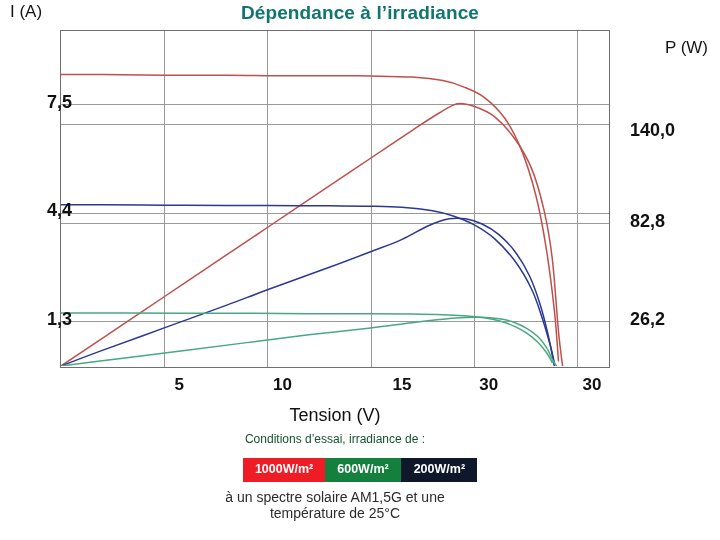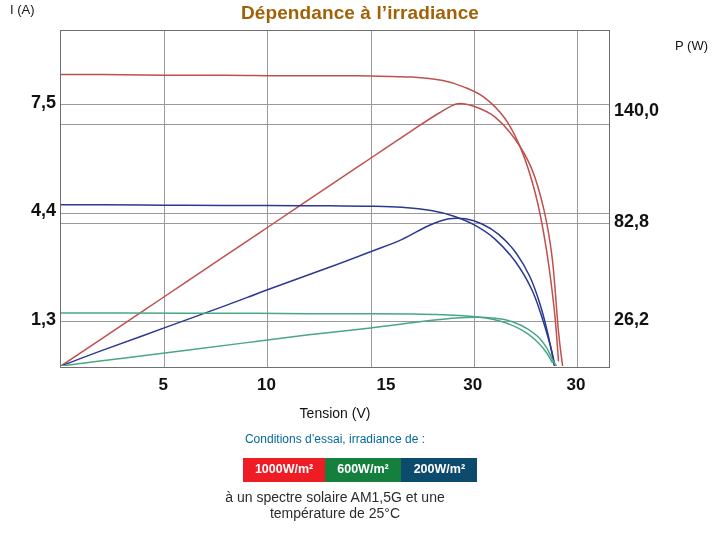--- a/index.html
+++ b/index.html
@@ -16,35 +16,35 @@
     position: relative;
   }
   #root {
     position: absolute;
     inset: 0;
   }
 
   
   .axis-caption {
     position: absolute;
-    font-size: 13px;
+    font-size: 17px;
     font-weight: 400;
     color: #151515;
     white-space: nowrap;
   }
   #y-left-caption  { left: 10px;  top: 2px; }
   #y-right-caption { right: 12px; top: 2px; margin-top: 36px; }
 
   #chart-title {
     position: absolute;
     left: 0; right: 0; top: 2px;
     text-align: center;
     font-size: 19px;
     font-weight: 700;
-    color: #a16207;
+    color: #0f766e;
     letter-spacing: .1px;
   }
 
   
   #plot-frame {
     position: absolute;
     left: 60px;
     top: 30px;
     width: 550px;
     height: 338px;
@@ -62,47 +62,48 @@
 
   #curves { position: absolute; left: 0; top: 0; }
 
   
   .tick-label {
     position: absolute;
     font-size: 18px;
     font-weight: 700;
     color: #111;
     white-space: nowrap;
+    padding-left: 16px;
   }
   .ytick-left  { text-align: right;  width: 56px; left: 0px; }
   .ytick-right { text-align: left;   left: 614px; }
   .xtick {
     text-align: center;
     width: 40px;
     font-size: 17px;
   }
 
   
   #x-axis-title {
     position: absolute;
     left: 60px; width: 550px;
     top: 405px;
     text-align: center;
-    font-size: 14px;
+    font-size: 18px;
     color: #111;
   }
 
   
   #conditions-line {
     position: absolute;
     left: 60px; width: 550px;
     top: 432px;
     text-align: center;
     font-size: 12px;
-    color: #0369a1;
+    color: #14532d;
   }
   #legend {
     position: absolute;
     top: 458px;
     left: 0; right: 0;
     display: flex;
     justify-content: center;
   }
   #legend-inner { display: flex; }
   .legend-item {
@@ -159,39 +160,39 @@
   </div>
 
   <div id="ytick-left-labels">
       <div class="tick-label ytick-left" style="top: 308.635px;">1,3</div>
       <div class="tick-label ytick-left" style="top: 200.458px;">4,4</div>
       <div class="tick-label ytick-left" style="top: 92.2812px;">7,5</div>
     </div>
   <div id="ytick-right-labels">
       <div class="tick-label ytick-right" style="top: 308.641px;">26,2</div>
       <div class="tick-label ytick-right" style="top: 210.651px;">82,8</div>
-      <div class="tick-label ytick-right" style="top: 100px;">140,0</div>
+      <div class="tick-label ytick-right" style="top: 120px;">140,0</div>
     </div>
   <div id="xtick-labels">
       <div class="tick-label xtick" style="left: 143.208px; top: 375px;">5</div>
       <div class="tick-label xtick" style="left: 246.415px; top: 375px;">10</div>
       <div class="tick-label xtick" style="left: 366px; top: 375px;">15</div>
       <div class="tick-label xtick" style="left: 452.83px; top: 375px;">30</div>
       <div class="tick-label xtick" style="left: 556.038px; top: 375px;">30</div>
     </div>
 
   <div id="x-axis-title">Tension (V)</div>
 
   <div id="conditions-line">Conditions d’essai, irradiance de :</div>
 
   <div id="legend">
     <div id="legend-inner">
         <div class="legend-item" style="background: rgb(238, 28, 37);">1000W/m²</div>
         <div class="legend-item" style="background: #15803d;">600W/m²</div>
-        <div class="legend-item" style="background: #0c4a6e; padding-left: 13px;">200W/m²</div>
+        <div class="legend-item" style="background: #0f172a; padding-left: 13px;">200W/m²</div>
       </div>
   </div>
 
   <div id="caption-lines">
     <span class="caption-line">à un spectre solaire AM1,5G et une</span>
     <span class="caption-line">température de 25°C</span>
   </div>
 
 </div>
 

